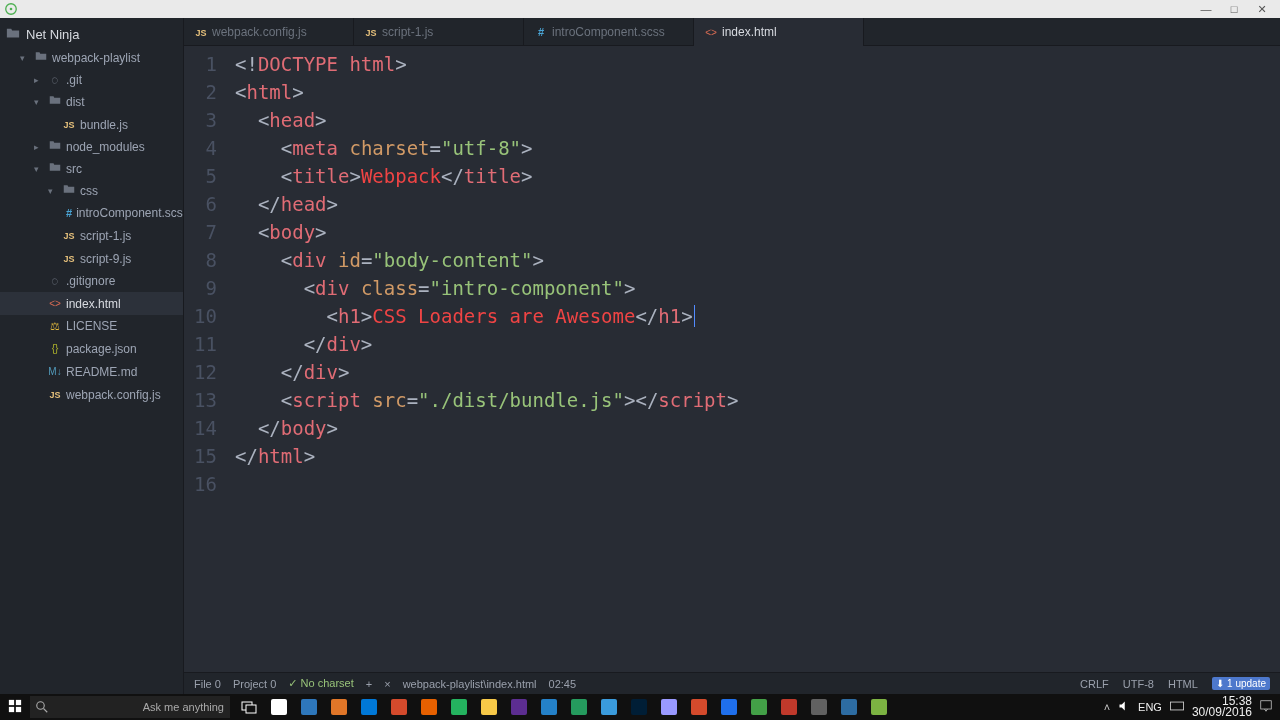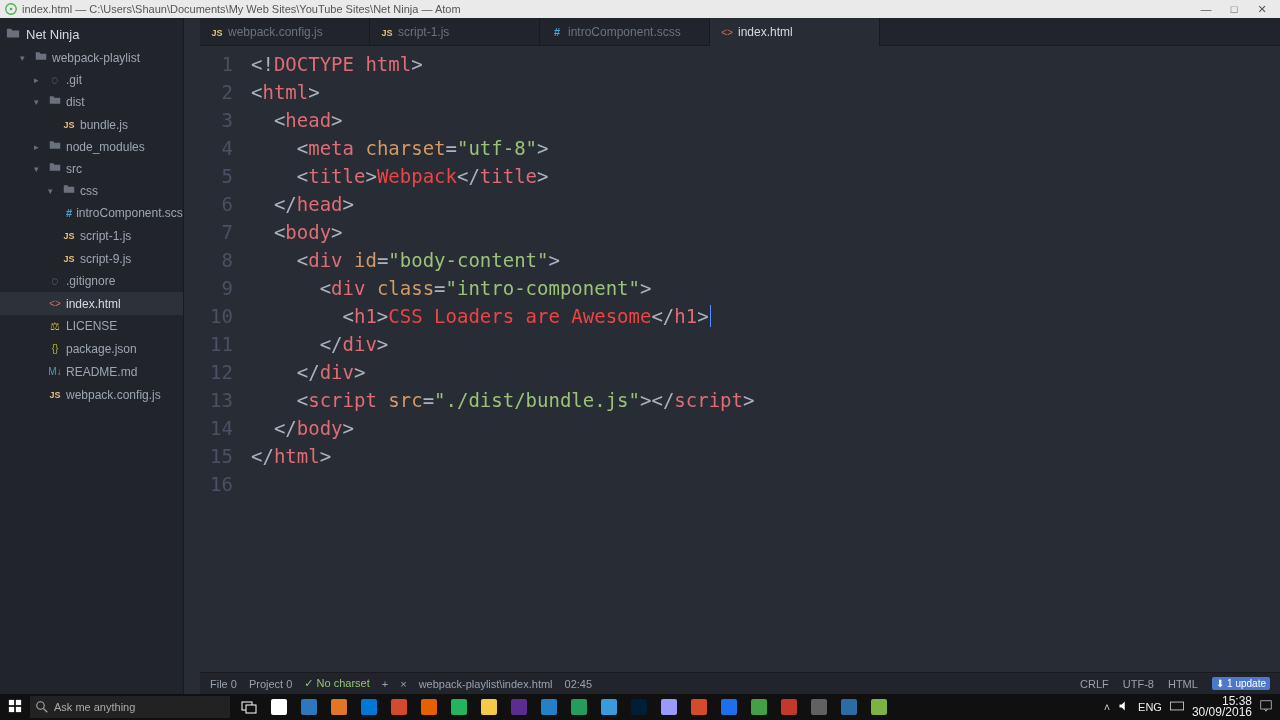--- a/index.html
+++ b/index.html
@@ -28,21 +28,20 @@
 .titlebar .icon { width: 14px; height: 14px; margin-right: 4px; color:#6c8; }
 .titlebar .spacer { flex: 1; }
 .titlebar .winbtn { width: 28px; text-align: center; color: #555; font-size: 11px; }
 
 
 .main {
   flex: 1;
   display: flex;
   background: #282c34;
   min-height: 0;
-  gap: 16px;
 }
 
 
 .sidebar {
   width: 184px;
   background: #21252b;
   border-right: 1px solid #181a1f;
   color: #9da5b4;
   overflow: hidden;
 }
@@ -152,41 +151,40 @@
   background: #101010;
   display: flex;
   align-items: center;
   font-size: 11px;
   color: #eee;
 }
 .taskbar .start { width: 30px; text-align:center; font-size:14px; color:#fff; }
 .taskbar .search {
   display:flex; align-items:center;
   background:#222; width:200px; height:22px; border-radius:0;
-  margin-right:4px; padding:0 6px; color:#aaa;
+  margin-right:4px; padding:0 6px; color:#aaa;justify-content:space-between;
 }
 .taskbar .search svg{width:12px;height:12px;margin-right:6px;fill:#aaa;}
 .taskbar .tb-icon {
   width: 30px; height:26px; display:flex; align-items:center; justify-content:center;
 }
 .taskbar .sq { width:16px; height:16px; border-radius:2px; }
 .taskbar .tray { margin-left:auto; display:flex; align-items:center; gap:8px; padding-right:8px;}
 .taskbar .clock { text-align:right; line-height:11px; font-size:12px;}
 </style>
 </head>
 <body>
 
 <div class="titlebar">
   <span class="icon">
     <svg viewBox="0 0 16 16" width="14" height="14">
         <circle cx="8" cy="8" r="6" fill="none" stroke="#4caf50" stroke-width="1.5"></circle>
         <circle cx="8" cy="8" r="1.5" fill="#4caf50"></circle>
       </svg>
   </span>
-  <span>index.html — C:\Users\Shaun\Documents\My Web Sites\YouTube Sites\Net Ninja — Atom</span>
   <span class="spacer"></span>
   <span class="winbtn">—</span>
   <span class="winbtn">□</span>
   <span class="winbtn">✕</span>
 </div>
 
 <div class="main">
 
   <div class="sidebar">
     <div class="project-root">

